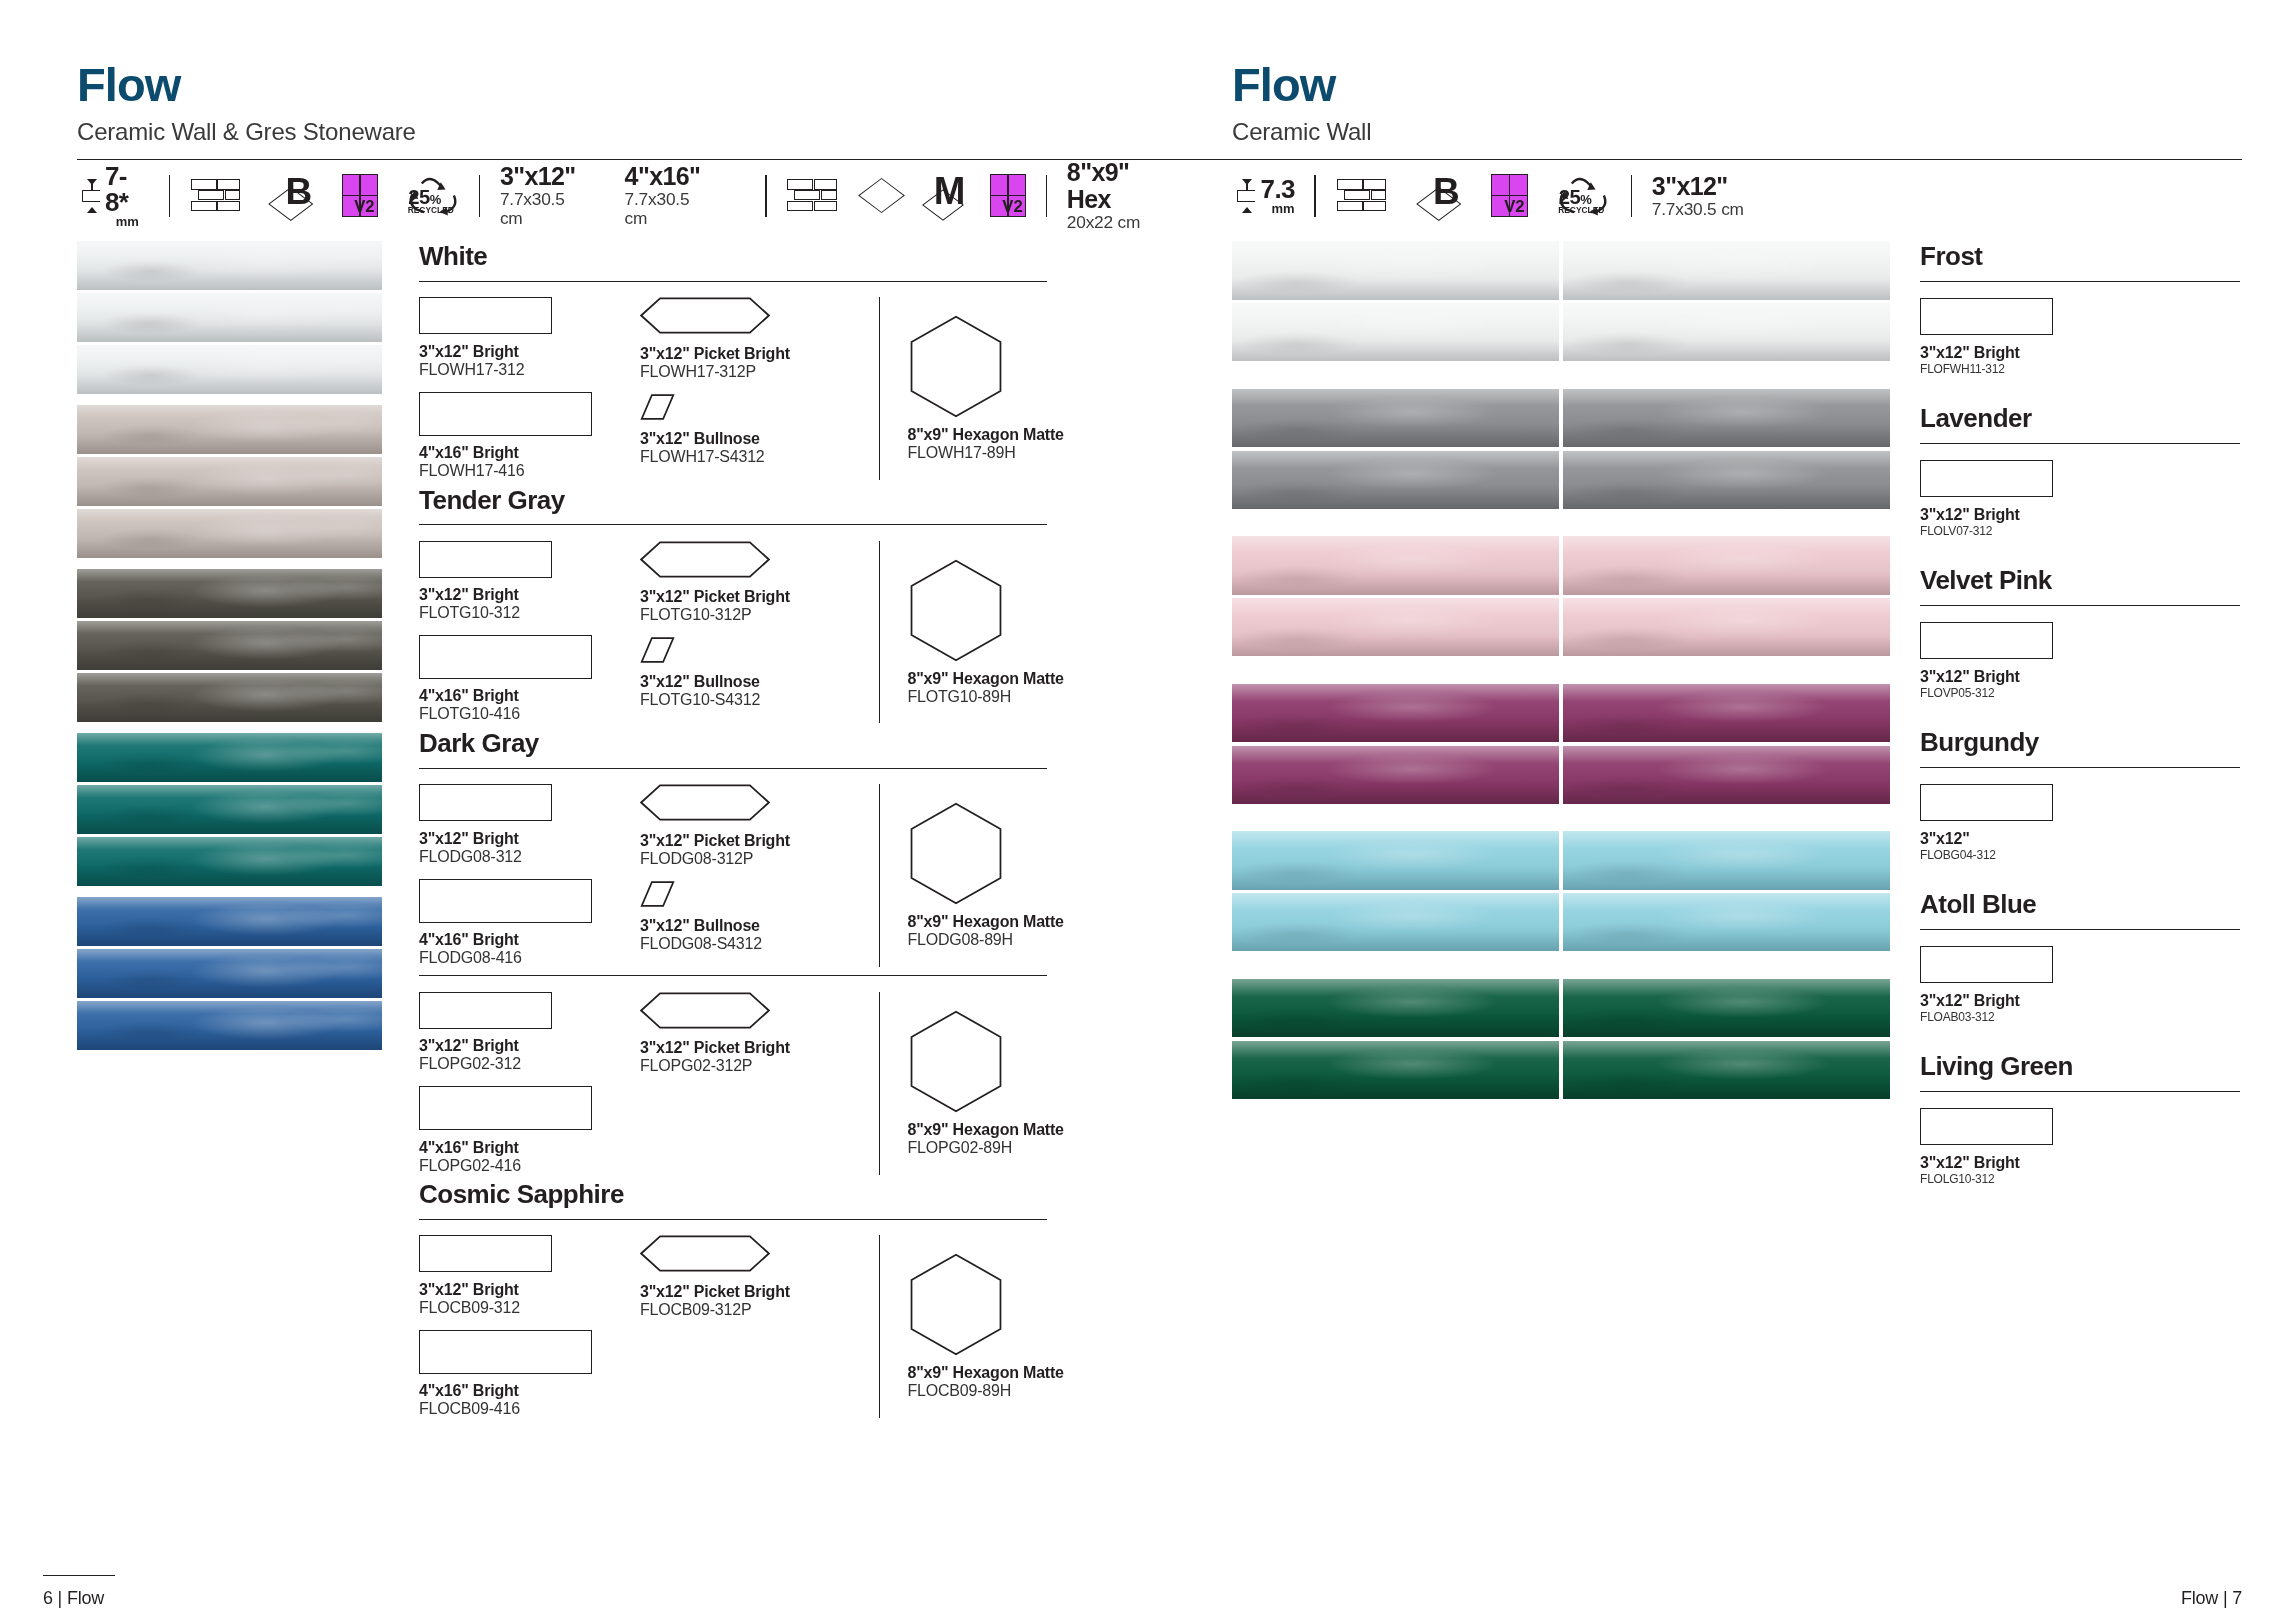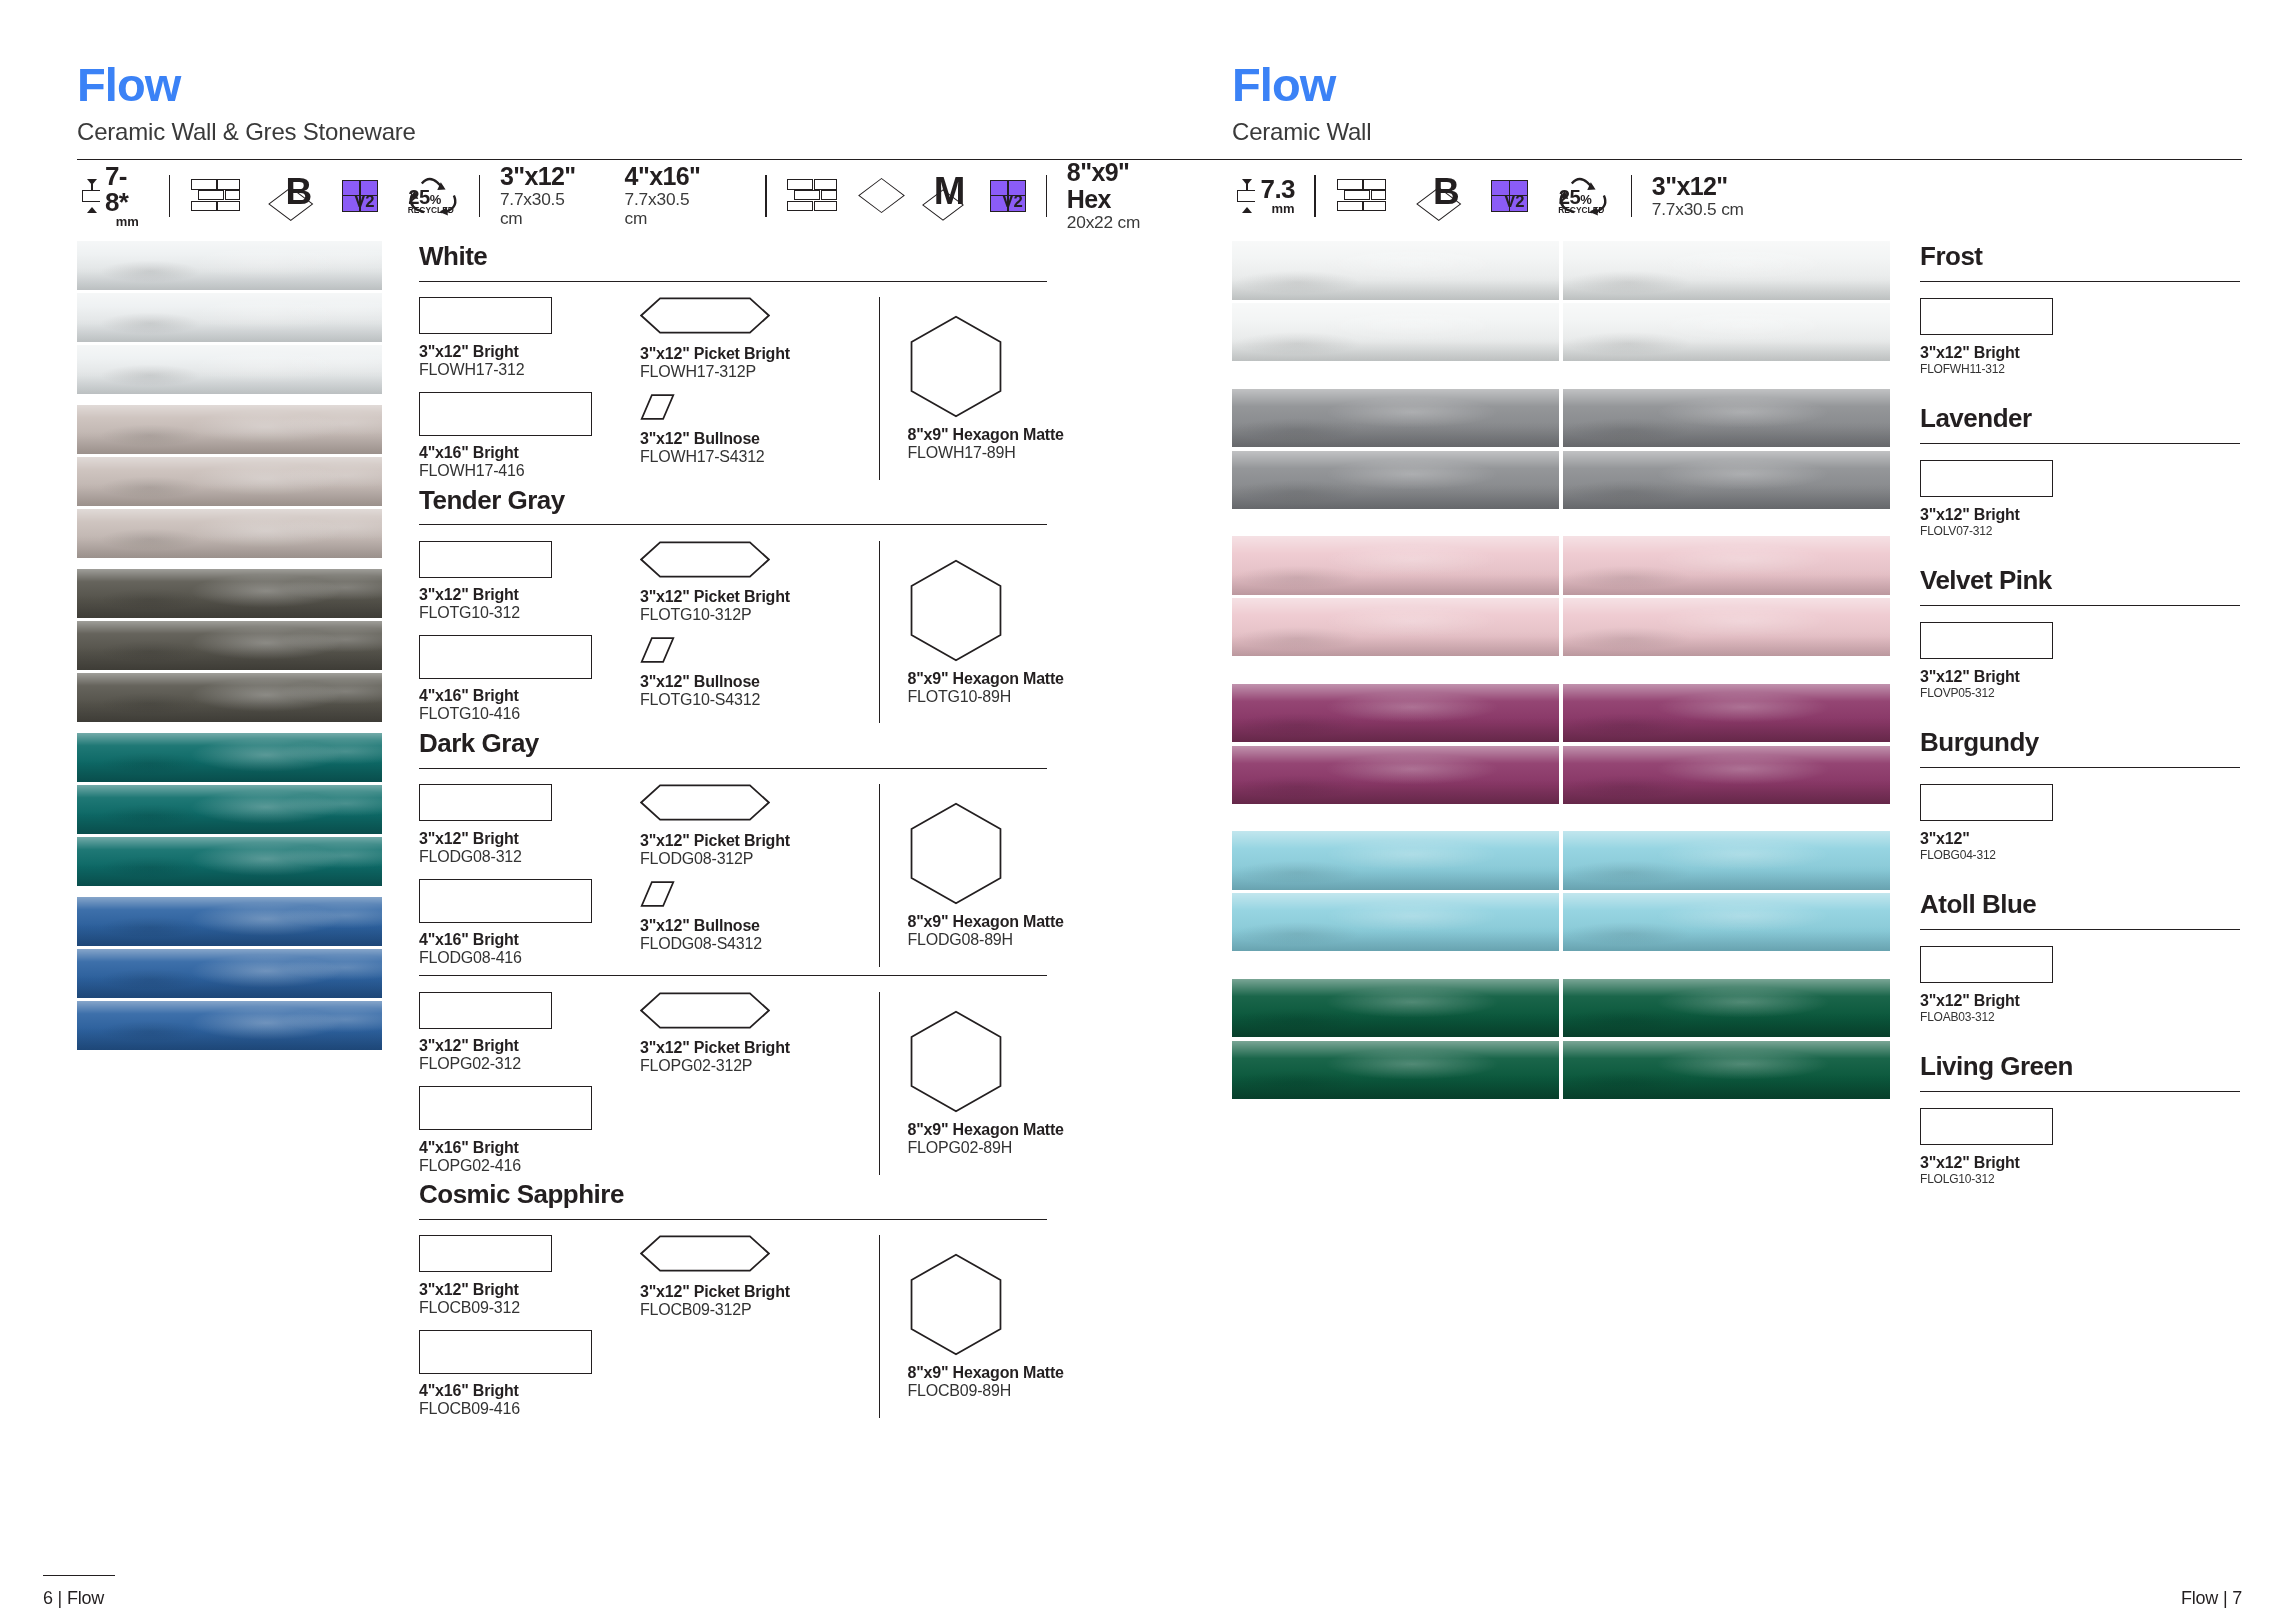--- a/index.html
+++ b/index.html
@@ -15,21 +15,21 @@
   .page { position: relative; height: 1623px; }
   .page-left  { width: 1208px; padding: 63px 0 0 77px; }
   .page-right { width: 1088px; padding: 63px 57px 0 24px; }
 
   
   .brand {
     font-size: 47px;
     font-weight: bold;
     letter-spacing: -0.9px;
     line-height: 0.95;
-    color: #3b82f6;
+    color: #0c4a6e;
   }
   .subtitle {
     font-size: 24px;
     font-weight: 400;
     color: #3a3a3a;
     margin-top: 10.8px;
     letter-spacing: -0.2px;
   }
   .hdr-rule {
     border-top: 1.8px solid #231f20;
@@ -88,21 +88,21 @@
     position: absolute; left: 9.6px; top: 15.5px; width: 27.5px; height: 27.5px;
     border: 1.8px solid #231f20; transform: rotate(45deg) skew(-8deg, -8deg);
     background: #fff;
   }
   .ic-btile .letter {
     position: absolute; left: 18px; top: -1.2px;
     font-size: 37px; font-weight: bold; line-height: 1; letter-spacing: -1.2px;
   }
 
   
-  .ic-v2 { position: relative; width: 37px; height: 32px; border: 1.8px solid #231f20; background:#8b5cf6;}
+  .ic-v2 { position: relative; width: 37px; height: 43px; border: 1.8px solid #231f20; background:#d946ef;}
   .ic-v2 .vx { position: absolute; left: 50%; top: 0; width: 1.8px; height: 100%; background: #231f20; margin-left: -0.9px; }
   .ic-v2 .hx { position: absolute; top: 50%; left: 0; height: 1.8px; width: 100%; background: #231f20; margin-top: -0.9px; }
   .ic-v2 .v2t { position: absolute; right: 2.4px; bottom: 0px; font-size: 16.7px; font-weight: bold; line-height: 1; }
 
   
   .ic-recy { position: relative; width: 57px; height: 44px; }
   .ic-recy .pct { position: absolute; left: 4.8px; top: 12px; font-size: 20.3px; font-weight: bold; letter-spacing: -0.6px; }
   .ic-recy .pcts { font-size: 13px; }
   .ic-recy .word { position: absolute; left: 4.2px; bottom: 2.4px; font-size: 8.4px; font-weight: bold; letter-spacing: 0px; }
   .ic-recy svg { position: absolute; left: 0; top: 0; }

